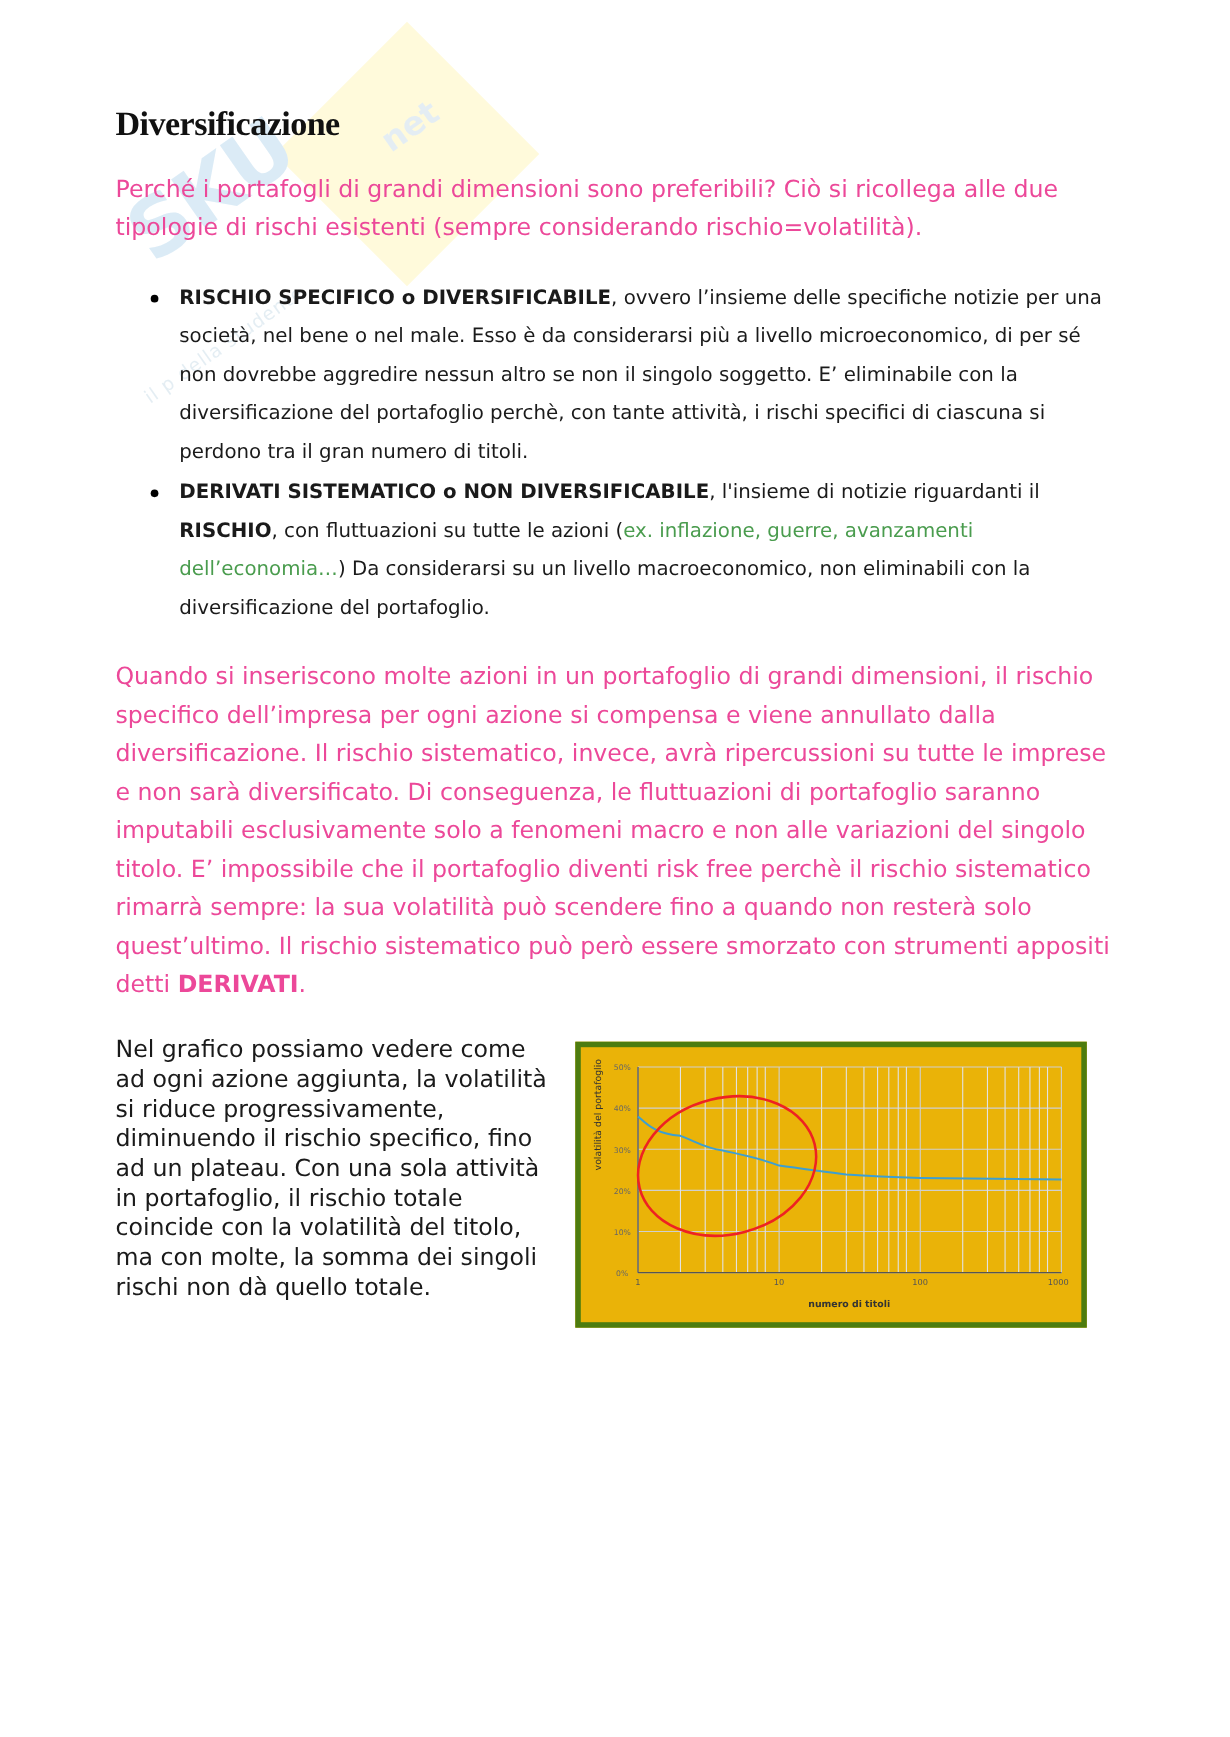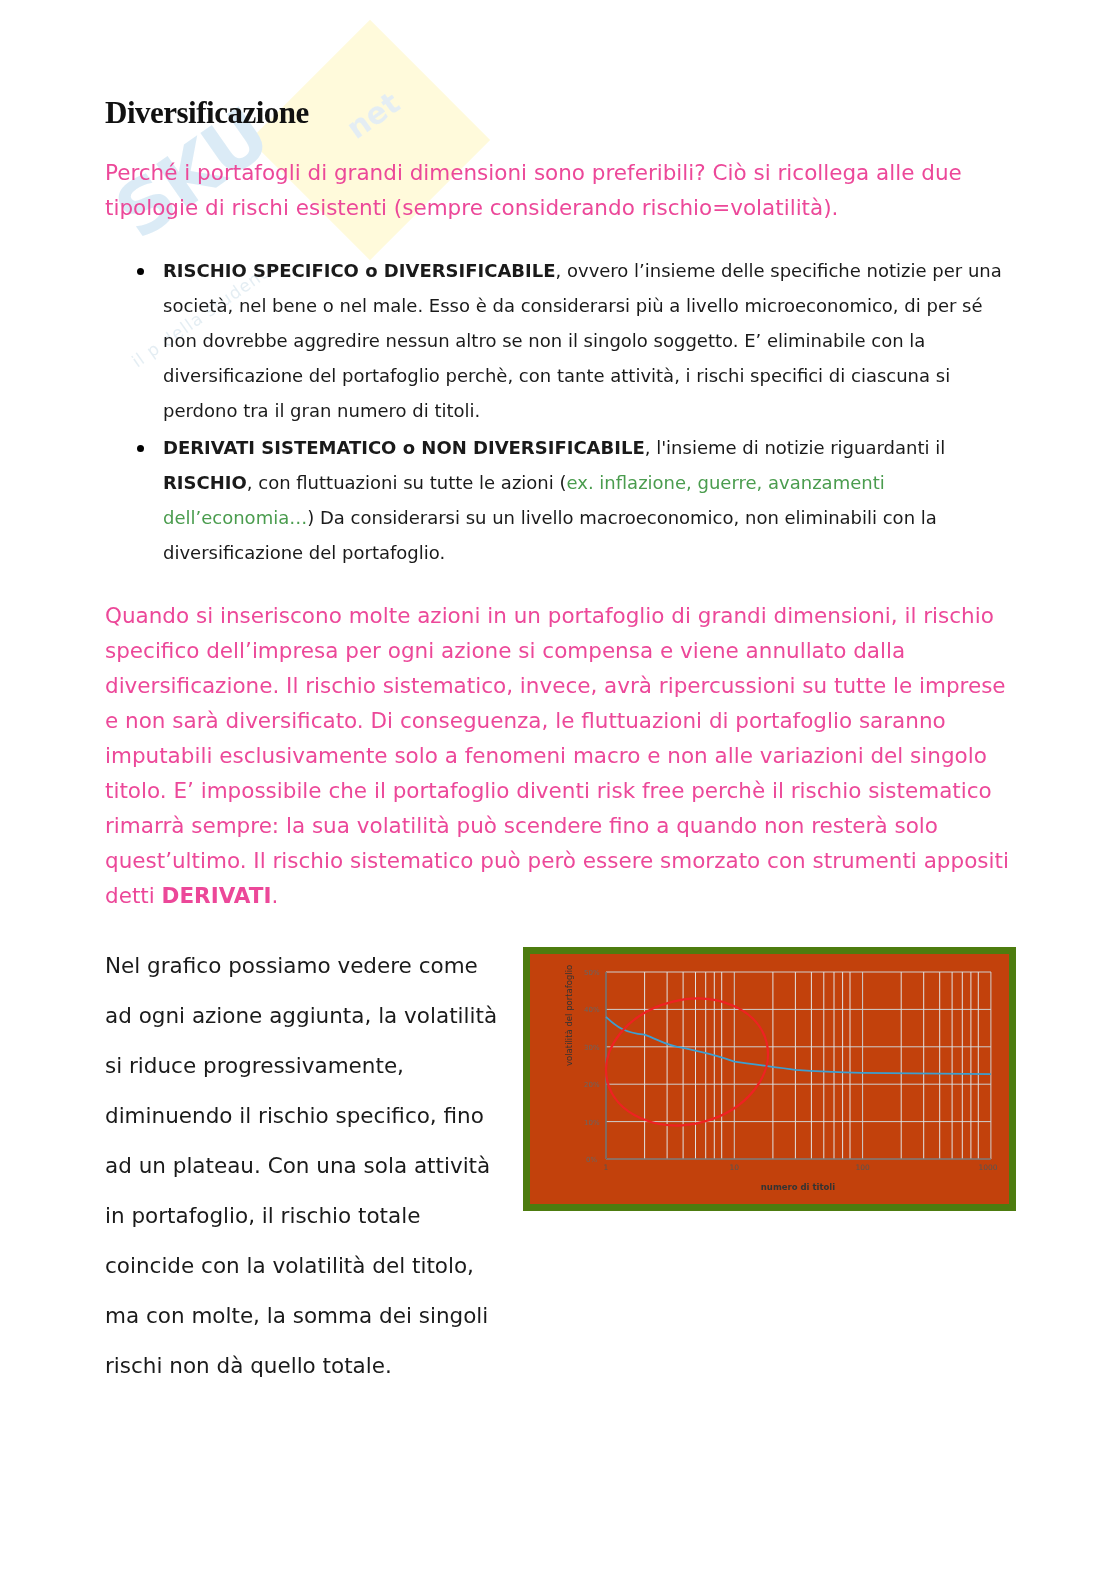--- a/index.html
+++ b/index.html
@@ -121,37 +121,36 @@
 
   
   .bottom {
     display: flex;
     align-items: flex-start;
     margin-top: 14px;
   }
   .bottom-text {
     width: 400px;
     font-size: 21.5px;
-    line-height: 50px;
+    line-height: 27px;
     flex: 0 0 auto;
   }
   .figure-wrap {
     flex: 1 1 auto;
     padding-left: 18px;
     padding-top: 6px;
   }
 
   
   .chart-box {
     width: 455px;
     height: 250px;
-    border: 7px solid #4d7c0f;
-    background: #c2410c;
-    position: relative;
-    padding-left: 24px;
+    border: 5px solid #4d7c0f;
+    background: #eab308;
+    position: relative;
   }
   .chart-svg { display: block; }
 </style>
 </head>
 <body>
 
 <div class="watermark">
   <div class="wm-diamond"></div>
   <div class="wm-text">SKU</div>
   <div class="wm-net">net</div>

